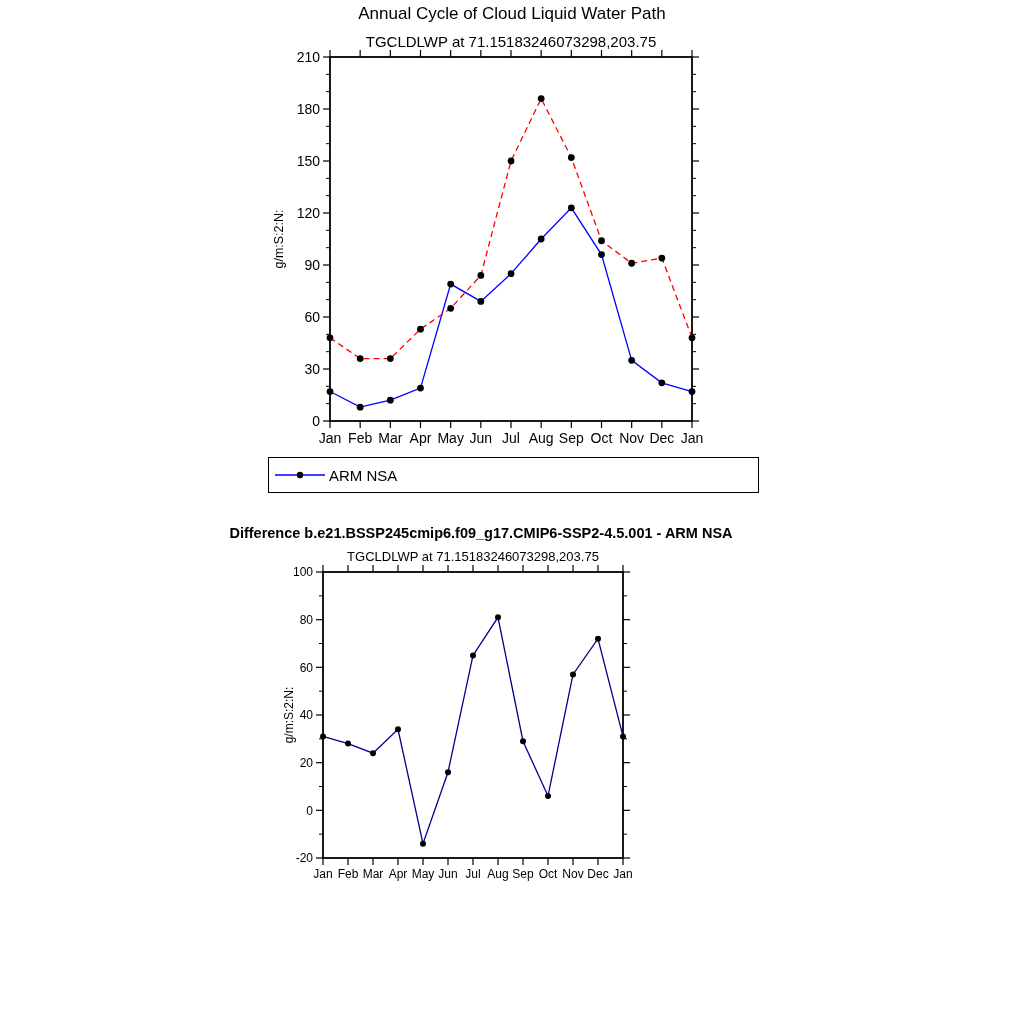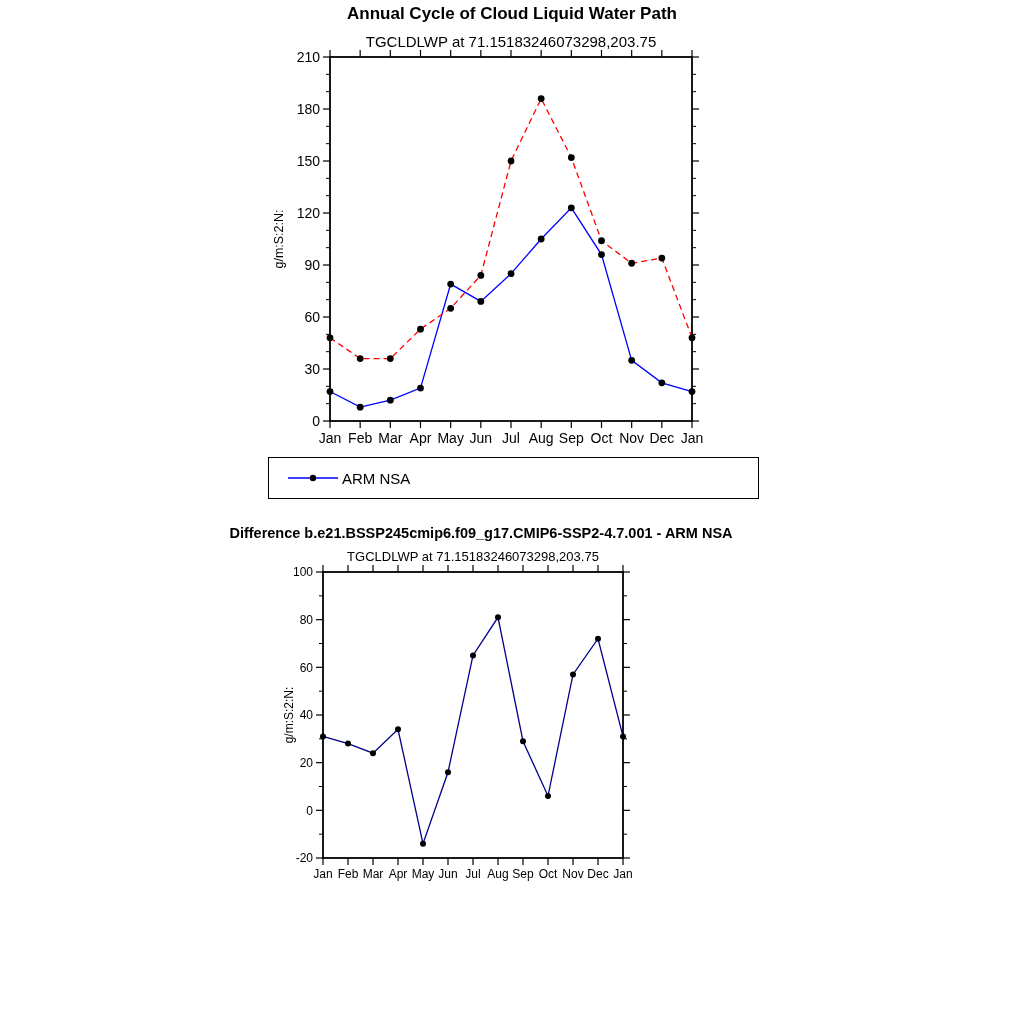--- a/index.html
+++ b/index.html
@@ -1,31 +1,31 @@
 <!DOCTYPE html>
 <html><head>
 <meta charset="utf-8">
 <style>
   html,body{margin:0;padding:0;}
   body{
     width:1024px;height:1024px;background:#ffffff;position:relative;
     font-family:"Liberation Sans", sans-serif;color:#000;
   }
   .abs{position:absolute;}
-  .title1{top:4px;left:0;width:1024px;text-align:center;font-size:17px;font-weight:bold;}
+  .title1{top:4px;left:0;width:1024px;text-align:center;font-size:17px;font-weight:normal;}
   .subtitle1{top:33px;left:0;width:1022px;text-align:center;font-size:15px;}
   .title2{top:525px;left:0;width:962px;text-align:center;font-size:14.5px;font-weight:bold;}
   .subtitle2{top:549px;left:0;width:946px;text-align:center;font-size:13px;}
   .ylab1{left:279px;top:239px;transform:translate(-50%,-50%) rotate(-90deg);font-size:12.5px;white-space:nowrap;}
   .ylab2{left:289px;top:715px;transform:translate(-50%,-50%) rotate(-90deg);font-size:12px;white-space:nowrap;}
   svg text{font-family:"Liberation Sans", sans-serif;fill:#000;}
   .legend{
-    left:268px;top:457px;width:491px;height:42px;border:1px solid #000;background:#fff;
+    left:268px;top:457px;width:491px;height:36px;border:1px solid #000;background:#fff;
     display:flex;flex-direction:column;justify-content:space-evenly;box-sizing:border-box;
-    padding-left:18px;font-size:15px;
+    padding-left:5px;font-size:15px;
   }
   .legend-row{display:flex;align-items:center;}
   .legend-row svg{flex:0 0 auto;margin-right:3px;}
   .legend-row span{white-space:nowrap;}
 </style>
 </head>
 <body>
 
 <svg id="charts-svg" class="abs" width="1024" height="1024" style="left:0;top:0;">
     <g>
@@ -248,15 +248,15 @@
 <div class="abs legend">
   <div class="legend-row">
     <svg width="52" height="12">
       <line class="ls-line" x1="1" y1="6" x2="51" y2="6" stroke="#0000ff" stroke-width="1.3"></line>
       <circle class="ls-dot" cx="26" cy="6" r="3.2" fill="#000"></circle>
     </svg>
     <span>ARM NSA</span>
   </div>
 </div>
 
-<div class="abs title2">Difference b.e21.BSSP245cmip6.f09_g17.CMIP6-SSP2-4.7.001 - ARM NSA</div>
+<div class="abs title2">Difference b.e21.BSSP245cmip6.f09_g17.CMIP6-SSP2-4.5.001 - ARM NSA</div>
 <div class="abs subtitle2">TGCLDLWP at 71.15183246073298,203.75</div>
 <div class="abs ylab2">g/m:S:2:N:</div>
 
 </body></html>

